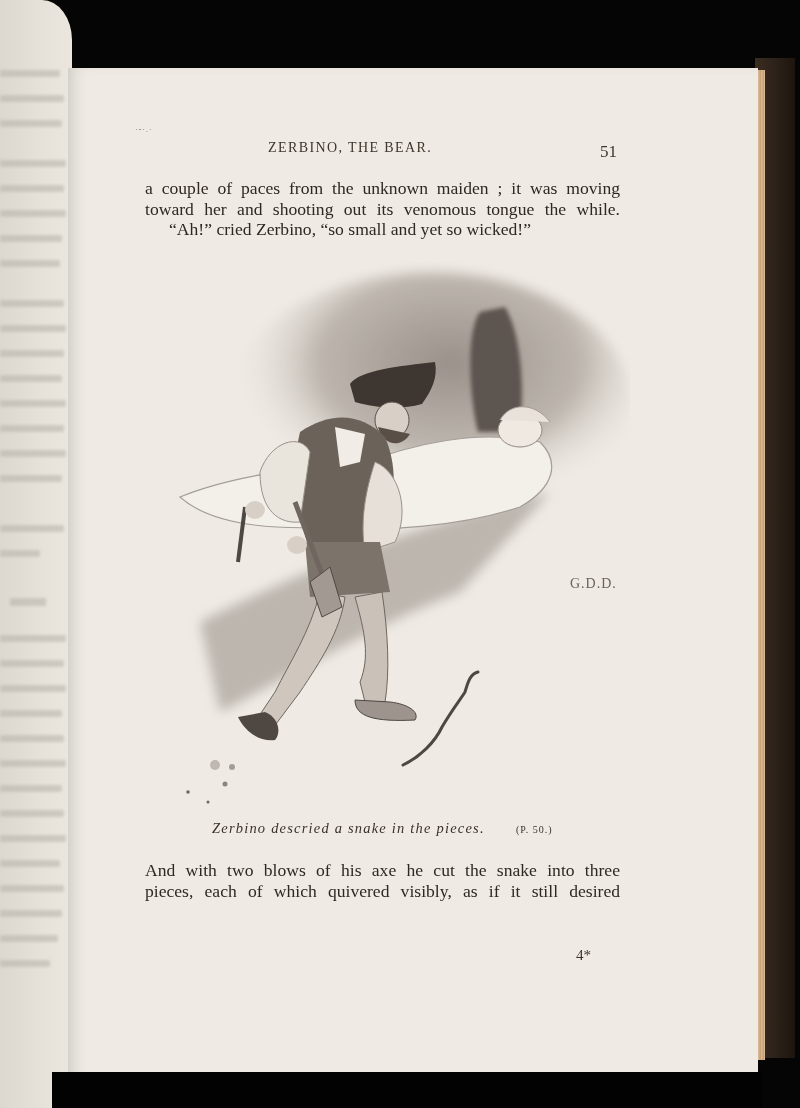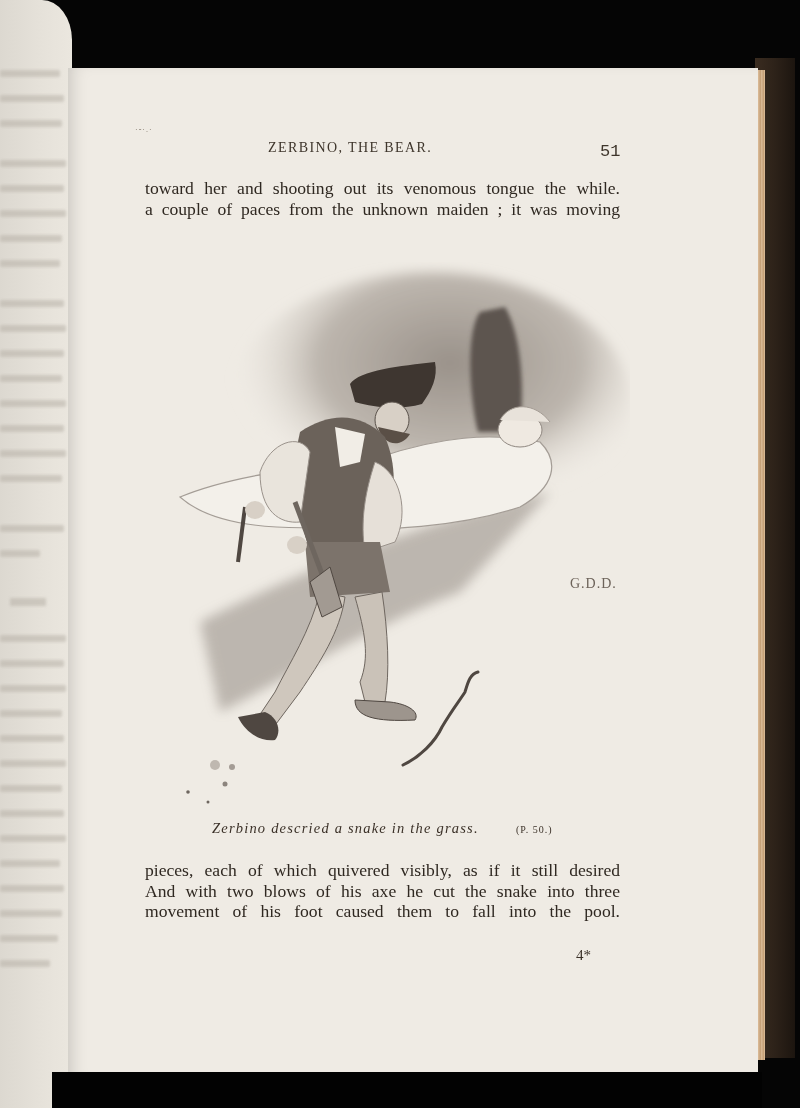--- a/index.html
+++ b/index.html
@@ -36,21 +36,21 @@
     box-shadow: inset 12px 0 18px -10px rgba(0,0,0,.18);
   }
   .bottom-shadow {
     position:absolute; left:52px; top:1072px; width:710px; height:36px; background:#020202;
   }
   .speck { position:absolute; left:135px; top:125px; font-size:8px; color:#7a6f62; letter-spacing:1px; }
   .running-head {
     position:absolute; left:268px; top:140px;
     font-size:14px; letter-spacing:1.4px; color:#3e352b;
   }
-  .folio { position:absolute; left:600px; top:142px; font-size:17px; color:#3e352b;font-family:Liberation Mono, monospace; }
+  .folio { position:absolute; left:600px; top:142px; font-size:17px; color:#3e352b; }
   .body-text {
     position:absolute; left:145px; width:475px;
     font-size:17.6px; line-height:20.5px; color:#2f2821;
     text-align:justify; text-align-last:justify;
   }
   .body-text .line { display:block; white-space:nowrap; text-align:justify; text-align-last:justify; }
   .top-text { top:178px; }
   .bottom-text { top:860px; }
   .indent { padding-left:24px; text-align-last:left !important; }
   .illustration {
@@ -107,22 +107,23 @@
 <div class="page-edges"></div>
 
 <div class="page"></div>
 <div class="bottom-shadow"></div>
 
 <div class="speck">·-·.·</div>
 <div class="running-head">ZERBINO, THE BEAR.</div>
 <div class="folio">51</div>
 
 <div class="body-text top-text">
+  <span class="line">a couple of paces from the unknown maiden ; it was moving</span>
   <span class="line">toward her and shooting out its venomous tongue the while.</span>
-  <span class="line">a couple of paces from the unknown maiden ; it was moving</span>
+  <span class="line indent">“Ah!” cried Zerbino, “so small and yet so wicked!”</span>
 </div>
 
 <svg class="illustration" viewBox="0 0 470 550" xmlns="http://www.w3.org/2000/svg">
   <defs>
     <filter id="soft">
         <feGaussianBlur stdDeviation="6"></feGaussianBlur>
       </filter>
     <filter id="soft2">
         <feGaussianBlur stdDeviation="2"></feGaussianBlur>
       </filter>
@@ -173,22 +174,21 @@
   <path d="M243 503 C260 495 275 480 282 465 C292 448 300 438 305 430 C308 420 310 412 318 410" fill="none" stroke="#4f4741" stroke-width="3" stroke-linecap="round"></path>
 
   <circle cx="55" cy="503" r="5" fill="#bfb8b0"></circle>
   <circle cx="72" cy="505" r="3" fill="#a49c95"></circle>
   <circle cx="65" cy="522" r="2.5" fill="#8c847d"></circle>
   <circle cx="28" cy="530" r="1.8" fill="#6e665f"></circle>
   <circle cx="48" cy="540" r="1.5" fill="#6e665f"></circle>
 </svg>
 <div class="signature-mark">G.D.D.</div>
 
-<div class="caption">Zerbino descried a snake in the grass.</div>
+<div class="caption">Zerbino descried a snake in the pieces.</div>
 <div class="caption-ref">(P. 50.)</div>
 
 <div class="body-text bottom-text">
+  <span class="line">And with two blows of his axe he cut the snake into three</span>
   <span class="line">pieces, each of which quivered visibly, as if it still desired</span>
-  <span class="line">And with two blows of his axe he cut the snake into three</span>
-  <span class="line">movement of his foot caused them to fall into the pool.</span>
 </div>
 
 <div class="signature-num">4*</div>
 
 </body></html>

